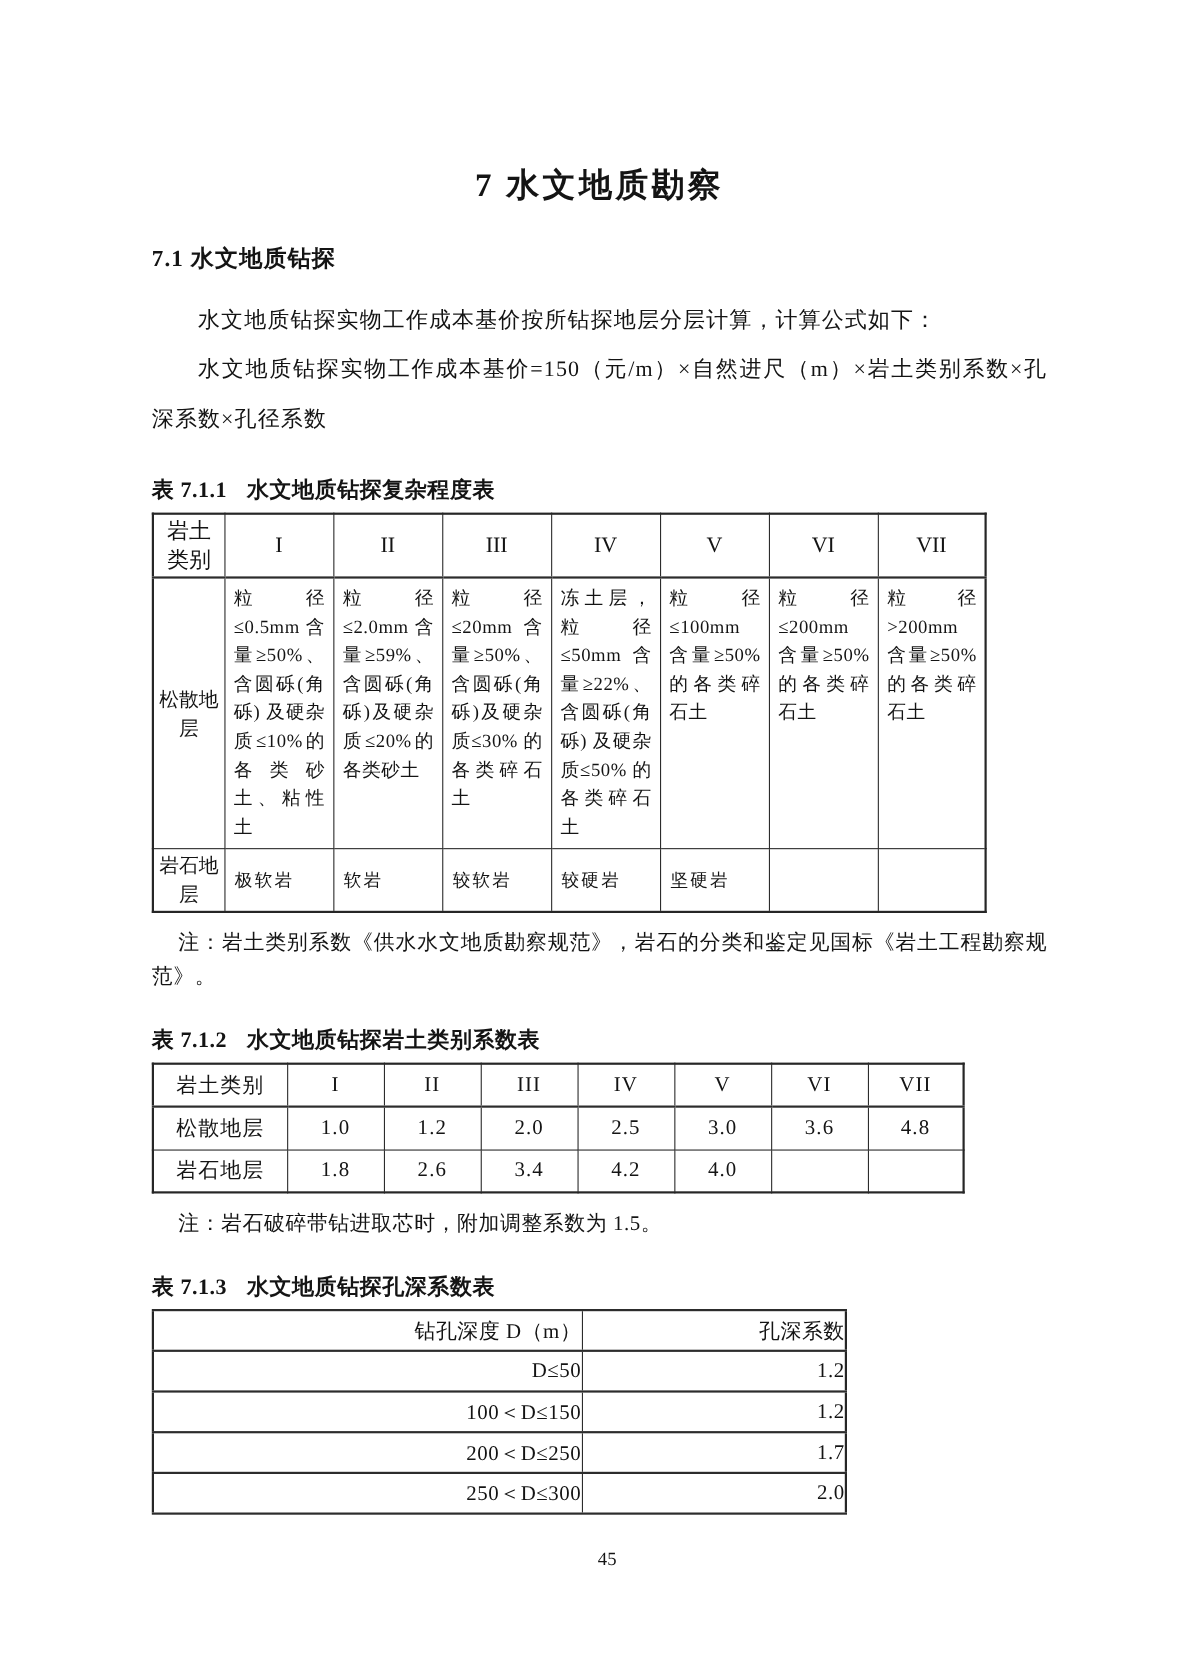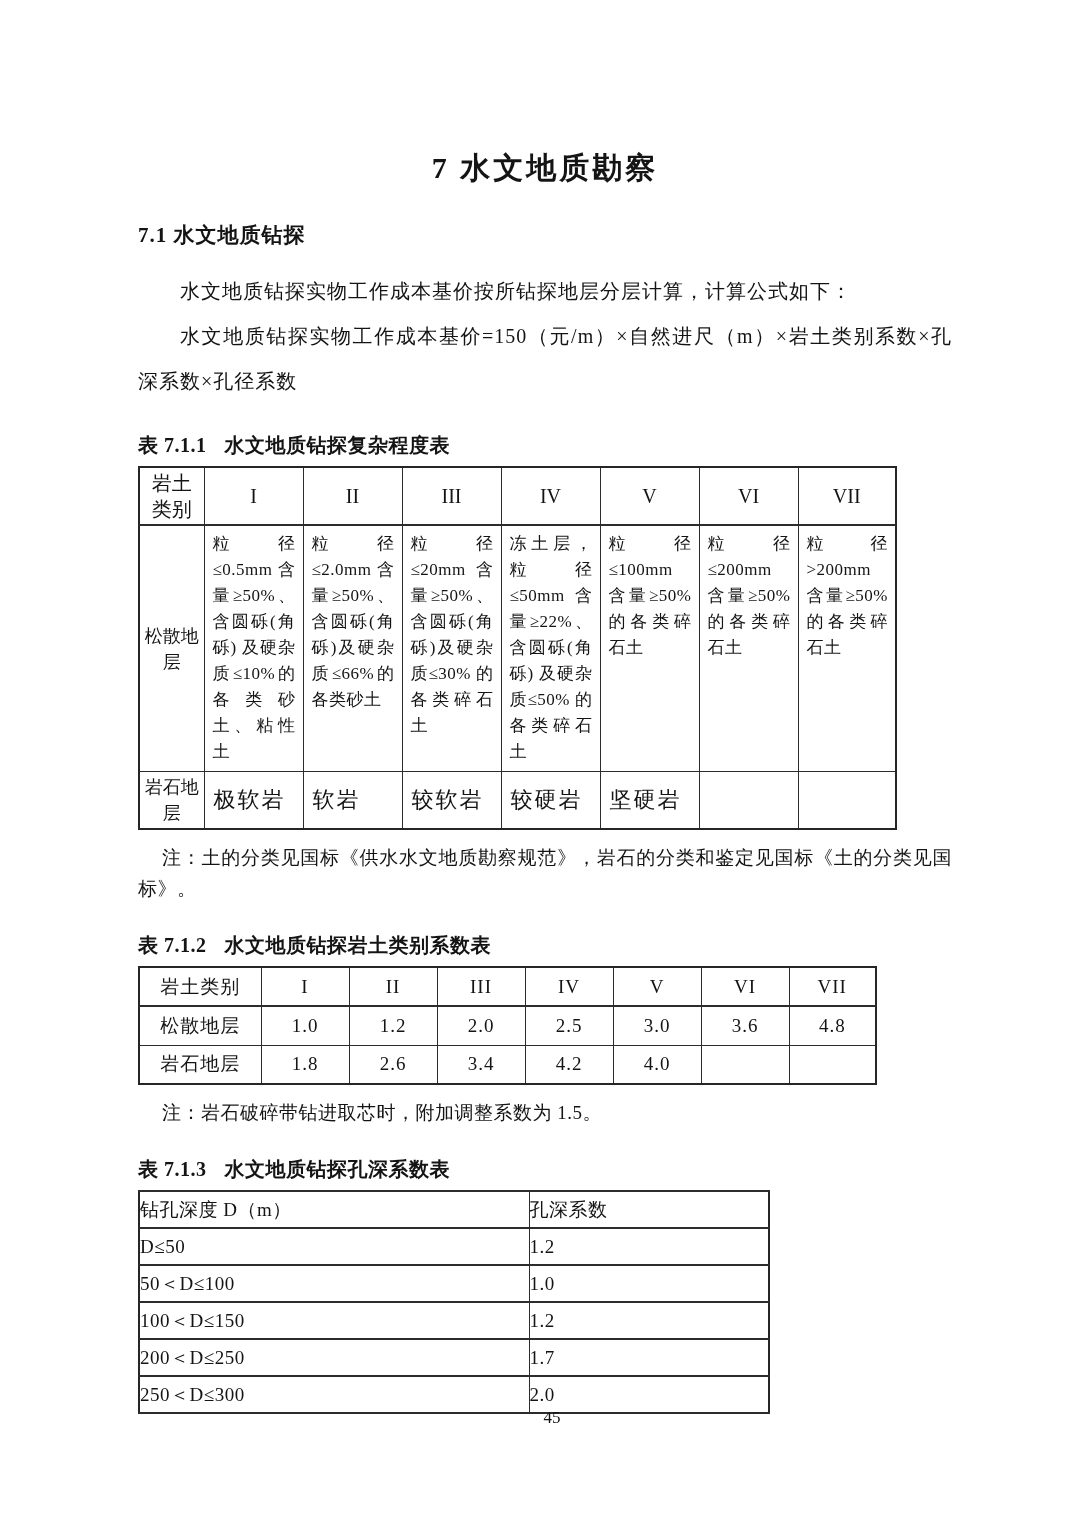--- a/index.html
+++ b/index.html
@@ -65,42 +65,42 @@
   .t1 td.desc {
     vertical-align: top;
     font-size: 17px;
     line-height: 26px;
     padding: 5px 7px 6px 8px;
     text-align: justify;
     letter-spacing: 0.5px;
   }
   .t1 .rock-row td {
     height: 48px;
-    font-size: 22px;
+    font-size: 16px;
     text-align: left;
     vertical-align: middle;
     padding-left: 9px;
     letter-spacing: 2px;
   }
   
   .t2 { width: 737px; }
   .t2 th, .t2 td {
     height: 39px;
     font-size: 19px;
     text-align: center;
     vertical-align: middle;
     letter-spacing: 1px;
   }
   .t2 .hdr-row th { border-bottom-width: 2px; }
   
   .t3 { width: 630px; }
   .t3 th, .t3 td {
     height: 37px;
     font-size: 19px;
-    text-align: left;
+    text-align: right;
     vertical-align: middle;
     letter-spacing: 0.5px;
     border-width: 2px 1.5px;
   }
   .note {
     font-size: 19px;
     line-height: 31px;
     margin: 12px 0 0 0;
     text-indent: 24px;
     text-align: justify;
@@ -149,41 +149,41 @@
       <th>II</th>
       <th>III</th>
       <th>IV</th>
       <th>V</th>
       <th>VI</th>
       <th>VII</th>
     </tr>
     <tr>
       <th class="rowhead">松散地层</th>
       <td class="desc">粒径≤0.5mm 含量≥50%、含圆砾(角砾) 及硬杂质≤10%的各类砂土、粘性土</td>
-      <td class="desc">粒径≤2.0mm 含量≥50%、含圆砾(角砾)及硬杂质≤66%的各类砂土</td>
+      <td class="desc">粒径≤2.0mm 含量≥59%、含圆砾(角砾)及硬杂质≤20%的各类砂土</td>
       <td class="desc">粒径≤20mm 含量≥50%、含圆砾(角砾)及硬杂质≤30% 的各类碎石土</td>
       <td class="desc">冻土层，粒径≤50mm 含量≥22%、含圆砾(角砾) 及硬杂质≤50% 的各类碎石土</td>
       <td class="desc">粒径≤100mm 含量≥50%的各类碎石土</td>
       <td class="desc">粒径≤200mm 含量≥50%的各类碎石土</td>
       <td class="desc">粒径&gt;200mm 含量≥50%的各类碎石土</td>
     </tr>
     <tr class="rock-row">
       <th class="rowhead">岩石地层</th>
       <td>极软岩</td>
       <td>软岩</td>
       <td>较软岩</td>
       <td>较硬岩</td>
       <td>坚硬岩</td>
       <td></td>
       <td></td>
     </tr>
   </tbody>
     </table>
 
-  <p class="note">注：土的分类见国标《供水水文地质勘察规范》，岩石的分类和鉴定见国标《土的分类见国标》。</p>
+  <p class="note">注：岩土类别系数《供水水文地质勘察规范》，岩石的分类和鉴定见国标《岩土工程勘察规范》。</p>
 
   <div class="table-caption">
     <span class="cap-label">表 7.1.2</span><span>水文地质钻探岩土类别系数表</span>
   </div>
 
   <table class="t2">
     <colgroup>
       <col style="width:122px">
       <col style="width:88px">
         <col style="width:88px">
@@ -241,24 +241,20 @@
     <tbody>
         <tr class="hdr-row">
       <th>钻孔深度 D（m）</th>
       <th>孔深系数</th>
     </tr>
     <tr>
       <td>D≤50</td>
       <td>1.2</td>
     </tr>
     <tr>
-      <td>50＜D≤100</td>
-      <td>1.0</td>
-    </tr>
-    <tr>
       <td>100＜D≤150</td>
       <td>1.2</td>
     </tr>
     <tr>
       <td>200＜D≤250</td>
       <td>1.7</td>
     </tr>
     <tr>
       <td>250＜D≤300</td>
       <td>2.0</td>

